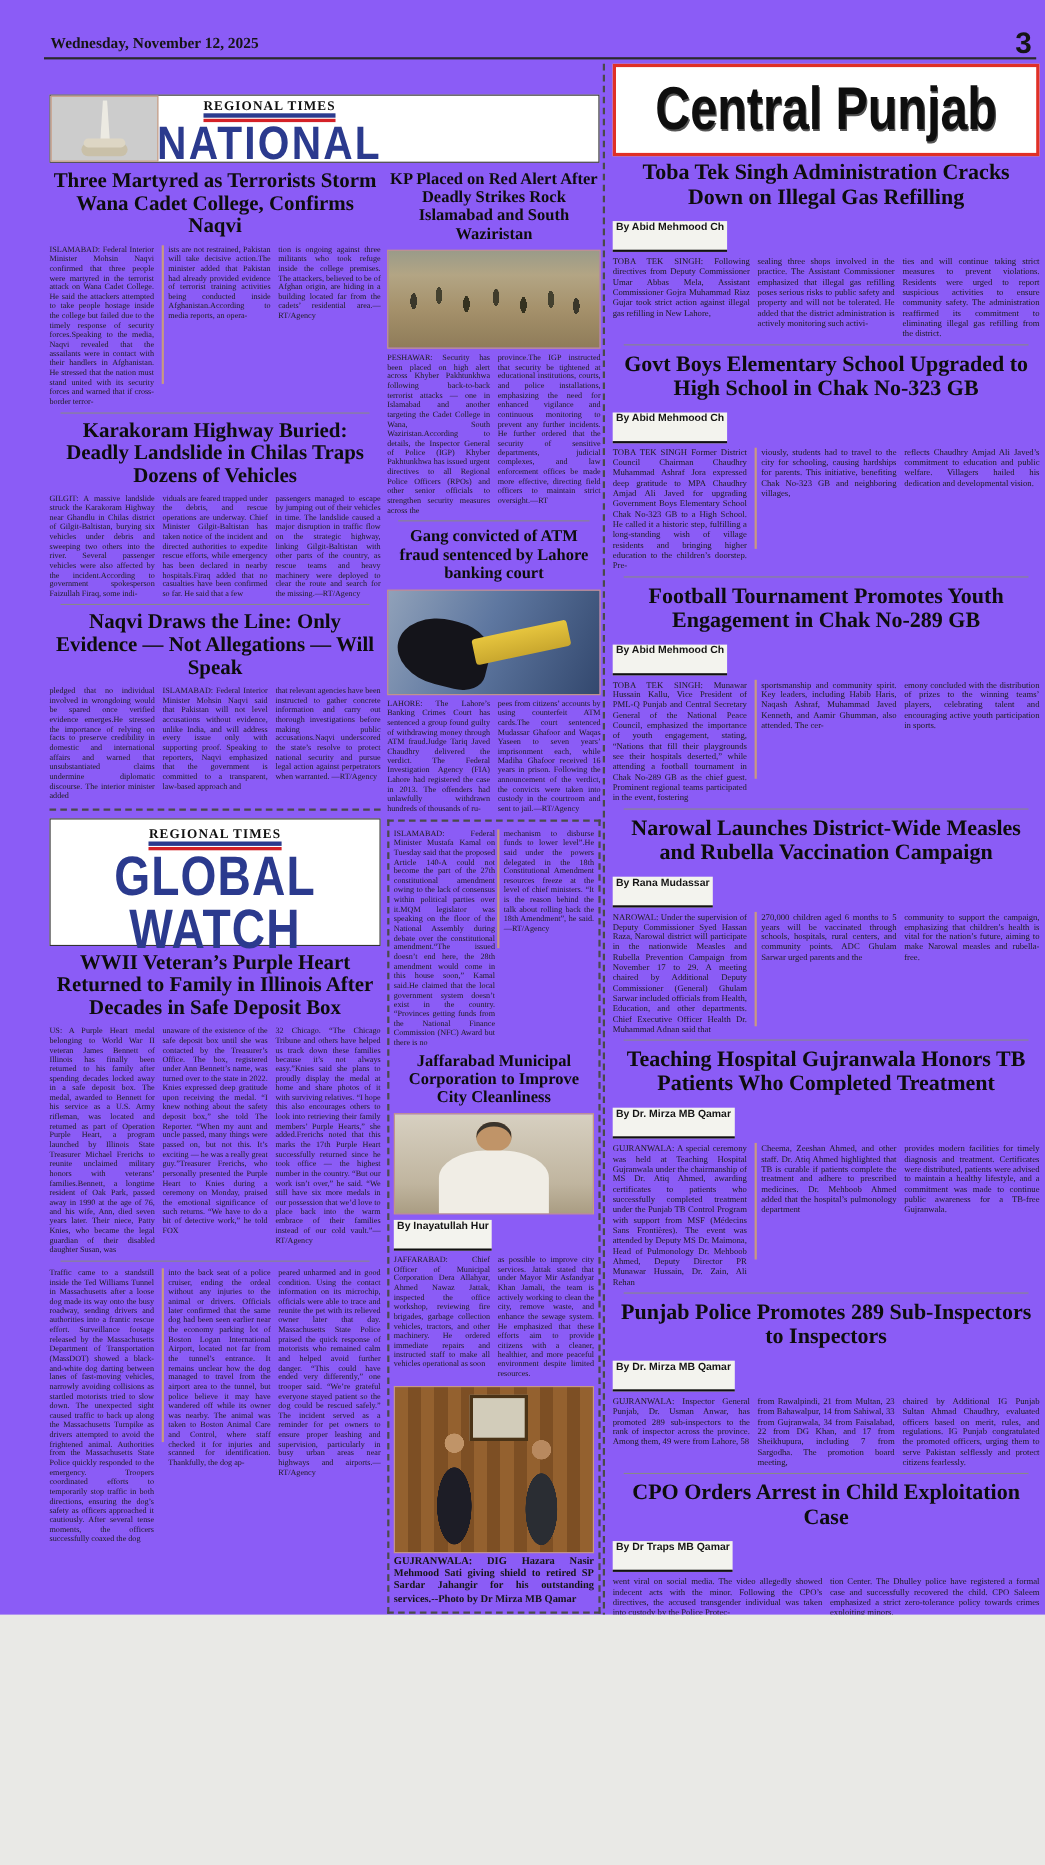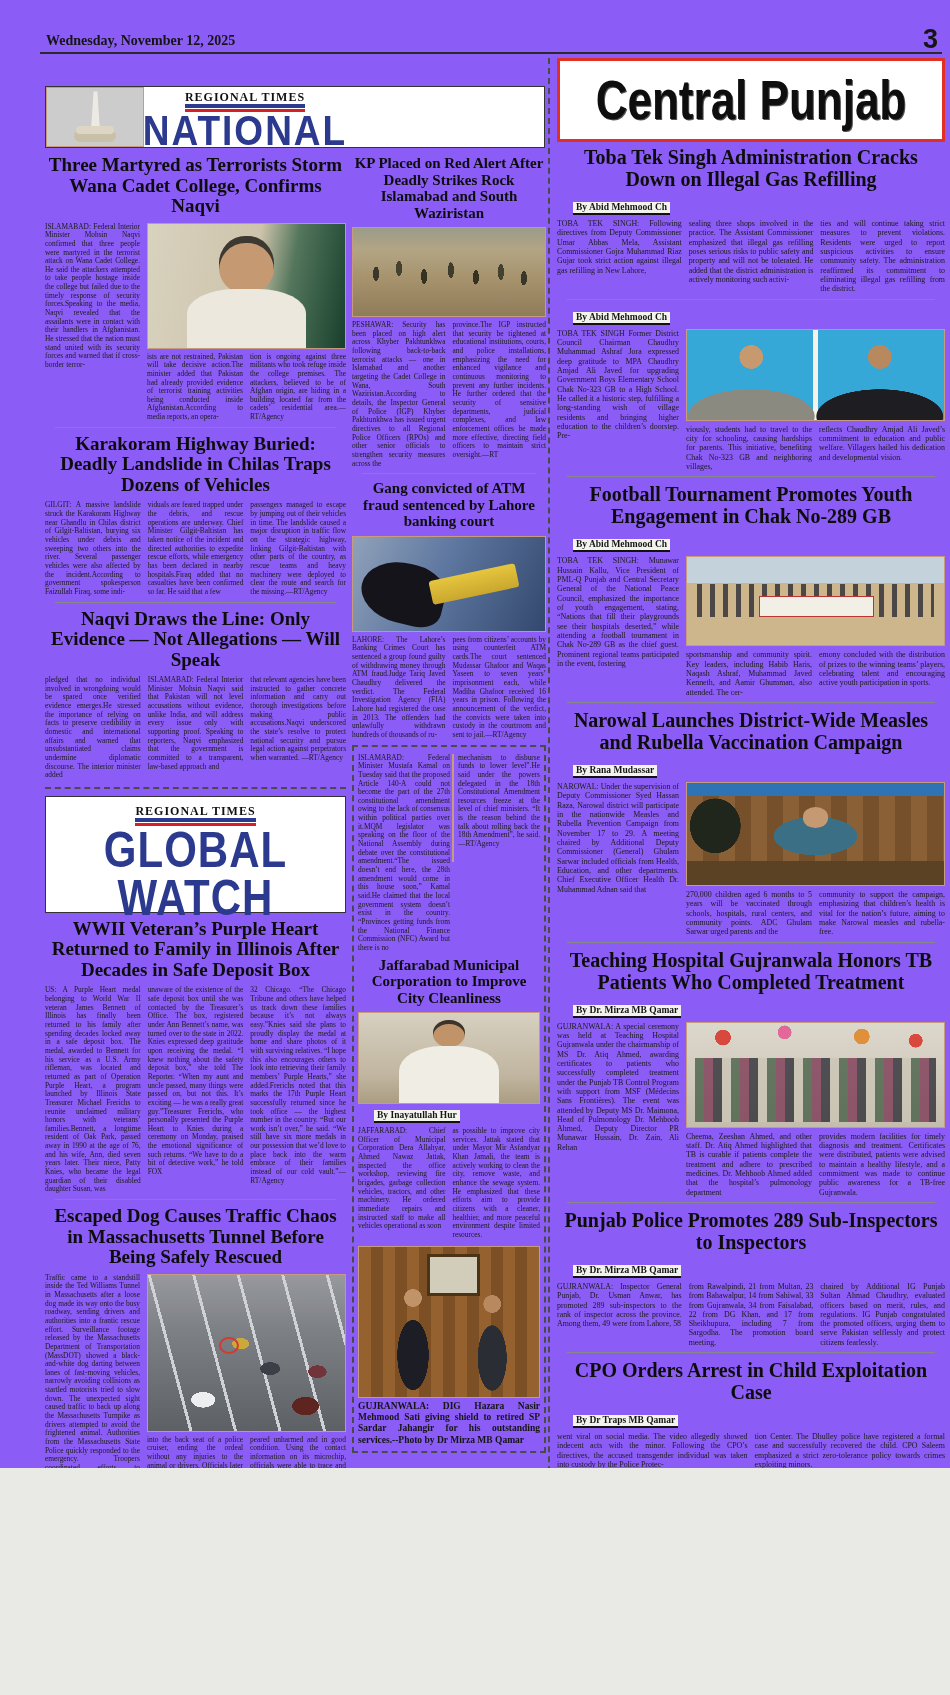--- a/index.html
+++ b/index.html
@@ -49,32 +49,32 @@
   .art { margin:2px 0 4px; }
   .rule   { border-top:1.5px solid #888; margin:5px 10px 6px; }
   .dashrule { border-top:2px dashed #4a4a4a; margin:7px 0; }
   .dashbox { border:2px dashed #4a4a4a; padding:5px 4px; margin-top:5px; }
 
   h2.hl { font-family:"Liberation Serif",serif; font-weight:bold; text-align:center; margin:3px 2px 6px; color:#0d0d0d; }
   .hl-a { font-size:19px; line-height:1.08; }
   .hl-b { font-size:15px; line-height:1.1; }
   .hl-c { font-size:20px; line-height:1.1; }
 
-  .byline { display:inline-block; font-family:Liberation Serif, serif; font-weight:bold; font-size:9.5px;
-            border-bottom:2px solid #111; padding:0 3px 1px; margin:1px 16px 4px; background:#f3f3ee; }
+  .byline { display:inline-block; font-family:Liberation Sans, sans-serif; font-weight:bold; font-size:9.5px;
+            border-bottom:2px solid #111; padding:0 3px 15px; margin:1px 0 4px; background:#f3f3ee; }
 
   .cols3, .cols2 { display:flex; gap:7px; }
   .cols3 > .ct, .cols2 > .ct { flex:1; }
   .ct { margin:0; text-align:justify; font-size:7.4px; line-height:1.17; color:#1c1c1c; }
   .central .ct { font-size:7.9px; line-height:1.18; }
 
   .bodyflex { display:flex; gap:7px; }
   .bf-c1 { flex:none; width:95px; }
   .central .bf-c1 { width:122px; }
-  .bf-right { flex:1; display:flex; flex-direction:column; gap:4px; }
+  .bf-right { flex:1; display:flex; flex-direction:row; gap:4px; }
 
   .caption { font-weight:bold; font-size:9.5px; line-height:1.2; margin-top:3px; text-align:justify; }
 
   
   .ph { position:relative; overflow:hidden; border:1px solid #c89a80; background:#ccc; }
 
   .ph-naqvi { height:126px; background:linear-gradient(100deg,#d8d2bf 0%,#cec4ab 52%,#53765c 70%,#173f2c 100%); }
   .ph-naqvi::before { content:""; position:absolute; left:36%; top:10%; width:28%; height:46%;
         border-radius:48% 48% 44% 44%; background:#c59a72; box-shadow:inset 0 7px 0 #3c3832; }
   .ph-naqvi::after { content:""; position:absolute; left:20%; top:53%; width:60%; height:50%;
@@ -236,21 +236,20 @@
       <div class="cols3">
         <p class="ct">US: A Purple Heart medal belonging to World War II veteran James Bennett of Illinois has finally been returned to his family after spending decades locked away in a safe deposit box. The medal, awarded to Bennett for his service as a U.S. Army rifleman, was located and returned as part of Operation Purple Heart, a program launched by Illinois State Treasurer Michael Frerichs to reunite unclaimed military honors with veterans’ families.Bennett, a longtime resident of Oak Park, passed away in 1990 at the age of 76, and his wife, Ann, died seven years later. Their niece, Patty Knies, who became the legal guardian of their disabled daughter Susan, was</p>
         <p class="ct">unaware of the existence of the safe deposit box until she was contacted by the Treasurer’s Office. The box, registered under Ann Bennett’s name, was turned over to the state in 2022. Knies expressed deep gratitude upon receiving the medal. “I knew nothing about the safety deposit box,” she told The Reporter. “When my aunt and uncle passed, many things were passed on, but not this. It’s exciting — he was a really great guy.”Treasurer Frerichs, who personally presented the Purple Heart to Knies during a ceremony on Monday, praised the emotional significance of such returns. “We have to do a bit of detective work,” he told FOX</p>
         <p class="ct">32 Chicago. “The Chicago Tribune and others have helped us track down these families because it’s not always easy.”Knies said she plans to proudly display the medal at home and share photos of it with surviving relatives. “I hope this also encourages others to look into retrieving their family members’ Purple Hearts,” she added.Frerichs noted that this marks the 17th Purple Heart successfully returned since he took office — the highest number in the country. “But our work isn’t over,” he said. “We still have six more medals in our possession that we’d love to place back into the warm embrace of their families instead of our cold vault.”—RT/Agency</p>
       </div>
     </article>
 
     <div class="rule"></div>
 
     <article class="art">
-      <h2 class="hl hl-a">Escaped Dog Causes Traffic Chaos in Massachusetts Tunnel Before Being Safely Rescued</h2>
       <div class="bodyflex">
         <p class="ct bf-c1">Traffic came to a standstill inside the Ted Williams Tunnel in Massachusetts after a loose dog made its way onto the busy roadway, sending drivers and authorities into a frantic rescue effort. Surveillance footage released by the Massachusetts Department of Transportation (MassDOT) showed a black-and-white dog darting between lanes of fast-moving vehicles, narrowly avoiding collisions as startled motorists tried to slow down. The unexpected sight caused traffic to back up along the Massachusetts Turnpike as drivers attempted to avoid the frightened animal. Authorities from the Massachusetts State Police quickly responded to the emergency. Troopers coordinated efforts to temporarily stop traffic in both directions, ensuring the dog’s safety as officers approached it cautiously. After several tense moments, the officers successfully coaxed the dog</p>
         <div class="bf-right">
           <div class="ph ph-tunnel"></div>
           <div class="cols2">
             <p class="ct">into the back seat of a police cruiser, ending the ordeal without any injuries to the animal or drivers. Officials later confirmed that the same dog had been seen earlier near the economy parking lot of Boston Logan International Airport, located not far from the tunnel’s entrance. It remains unclear how the dog managed to travel from the airport area to the tunnel, but police believe it may have wandered off while its owner was nearby. The animal was taken to Boston Animal Care and Control, where staff checked it for injuries and scanned for identification. Thankfully, the dog ap-</p>
             <p class="ct">peared unharmed and in good condition. Using the contact information on its microchip, officials were able to trace and reunite the pet with its relieved owner later that day. Massachusetts State Police praised the quick response of motorists who remained calm and helped avoid further danger. “This could have ended very differently,” one trooper said. “We’re grateful everyone stayed patient so the dog could be rescued safely.” The incident served as a reminder for pet owners to ensure proper leashing and supervision, particularly in busy urban areas near highways and airports.—RT/Agency</p>
           </div>
         </div>
       </div>
@@ -322,20 +321,21 @@
       <div class="cols3">
         <p class="ct">TOBA TEK SINGH: Following directives from Deputy Commissioner Umar Abbas Mela, Assistant Commissioner Gojra Muhammad Riaz Gujar took strict action against illegal gas refilling in New Lahore,</p>
         <p class="ct">sealing three shops involved in the practice. The Assistant Commissioner emphasized that illegal gas refilling poses serious risks to public safety and property and will not be tolerated. He added that the district administration is actively monitoring such activi-</p>
         <p class="ct">ties and will continue taking strict measures to prevent violations. Residents were urged to report suspicious activities to ensure community safety. The administration reaffirmed its commitment to eliminating illegal gas refilling from the district.</p>
       </div>
     </article>
 
     <div class="rule"></div>
 
     <article class="art">
+      <h2 class="hl hl-c">Govt Boys Elementary School Upgraded to High School in Chak No-323 GB</h2>
       <div class="byline">By Abid Mehmood Ch</div>
       <div class="bodyflex">
         <p class="ct bf-c1">TOBA TEK SINGH Former District Council Chairman Chaudhry Muhammad Ashraf Jora expressed deep gratitude to MPA Chaudhry Amjad Ali Javed for upgrading Government Boys Elementary School Chak No-323 GB to a High School. He called it a historic step, fulfilling a long-standing wish of village residents and bringing higher education to the children’s doorstep. Pre-</p>
         <div class="bf-right">
           <div class="ph ph-ports"></div>
           <div class="cols2">
             <p class="ct">viously, students had to travel to the city for schooling, causing hardships for parents. This initiative, benefiting Chak No-323 GB and neighboring villages,</p>
             <p class="ct">reflects Chaudhry Amjad Ali Javed’s commitment to education and public welfare. Villagers hailed his dedication and developmental vision.</p>
           </div>
         </div>

